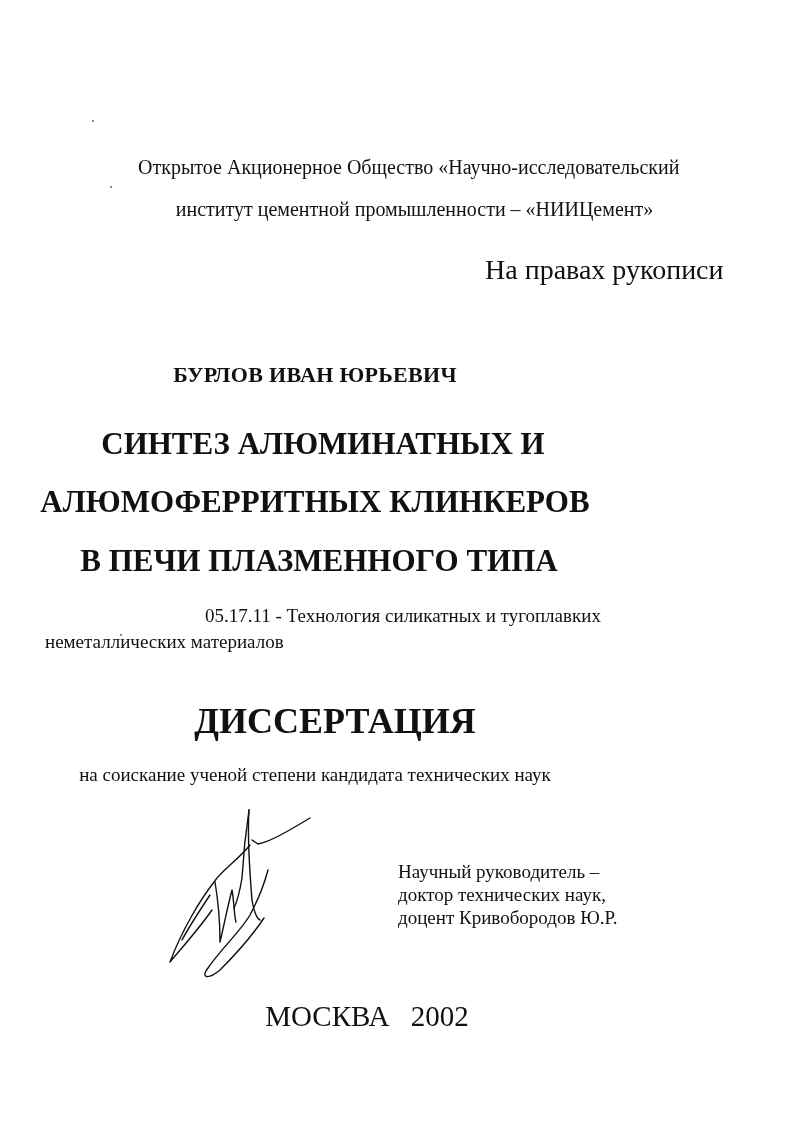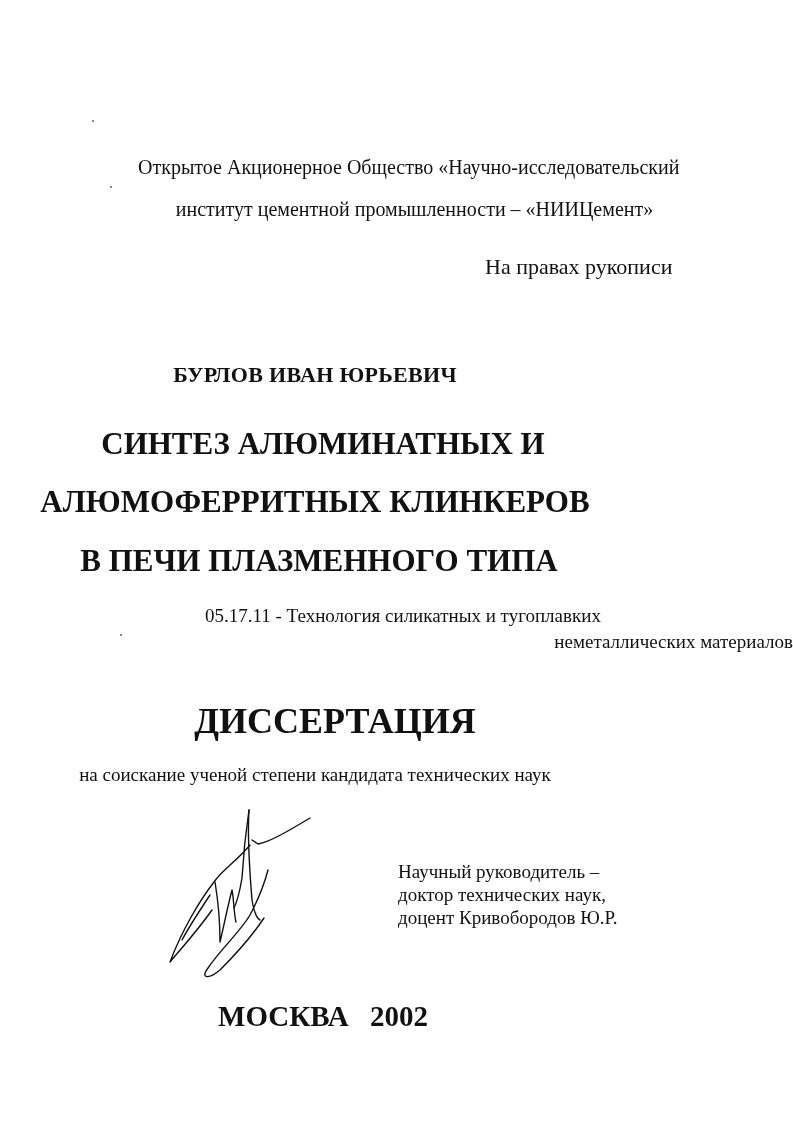--- a/index.html
+++ b/index.html
@@ -5,35 +5,35 @@
     html, body { margin: 0; padding: 0; background: #ffffff; }
     body {
       width: 793px; height: 1122px; position: relative; overflow: hidden;
       font-family: "Liberation Serif", "DejaVu Serif", serif;
       color: #111111;
     }
     .abs { position: absolute; white-space: nowrap; }
     .center { left: 0; width: 630px; text-align: center; }
     .org1 { top: 156px; left: 138px; font-size: 20px; }
     .org2 { top: 198px; left: 0; width: 793px; text-align: center; font-size: 20px; padding-left: 36px; box-sizing: border-box; }
-    .rights { top: 254px; left: 485px; font-size: 22px; }
+    .rights { top: 254px; left: 485px; font-size: 28px; }
     .author { top: 362px; font-size: 22px; font-weight: bold; letter-spacing: 0.3px; }
     .title { font-size: 31px; font-weight: bold; }
     .t1 { top: 426px; padding-left: 16px; box-sizing: border-box; }
     .t2 { top: 484px; }
     .t3 { top: 543px; padding-left: 8px; box-sizing: border-box; }
     .spec1 { top: 605px; left: 205px; font-size: 19px; }
-    .spec2 { top: 631px; left: 0; width: 793px; text-align: right; font-size: 19px; padding-left: 24px; box-sizing: border-box; }
+    .spec2 { top: 631px; left: 0; width: 793px; text-align: left; font-size: 19px; padding-left: 45px; box-sizing: border-box; }
     .diss { top: 700px; font-size: 36px; font-weight: bold; padding-left: 40px; box-sizing: border-box; }
     .degree { top: 764px; font-size: 19px; box-sizing: border-box; }
     .sup { left: 398px; font-size: 19px; line-height: 23px; margin-top: 12px; }
     .s1 { top: 848px; }
     .s2 { top: 871px; }
     .s3 { top: 894px; }
-    .city { top: 1000px; font-size: 29px; font-weight: bold; padding-left: 16px; box-sizing: border-box; word-spacing: 14px; }
+    .city { top: 1000px; font-size: 29px; font-weight: normal; padding-left: 16px; box-sizing: border-box; word-spacing: 14px; margin-left: 44px; }
     .sig { position: absolute; left: 160px; top: 800px; width: 180px; height: 190px; }
     .speck { position: absolute; width: 2px; height: 2px; background: #888; }
   </style>
 </head>
 <body>
 
 <div>
 
   <div class="abs org1">Открытое Акционерное Общество «Научно-исследовательский</div>
   <div class="abs org2">институт цементной промышленности – «НИИЦемент»</div>

